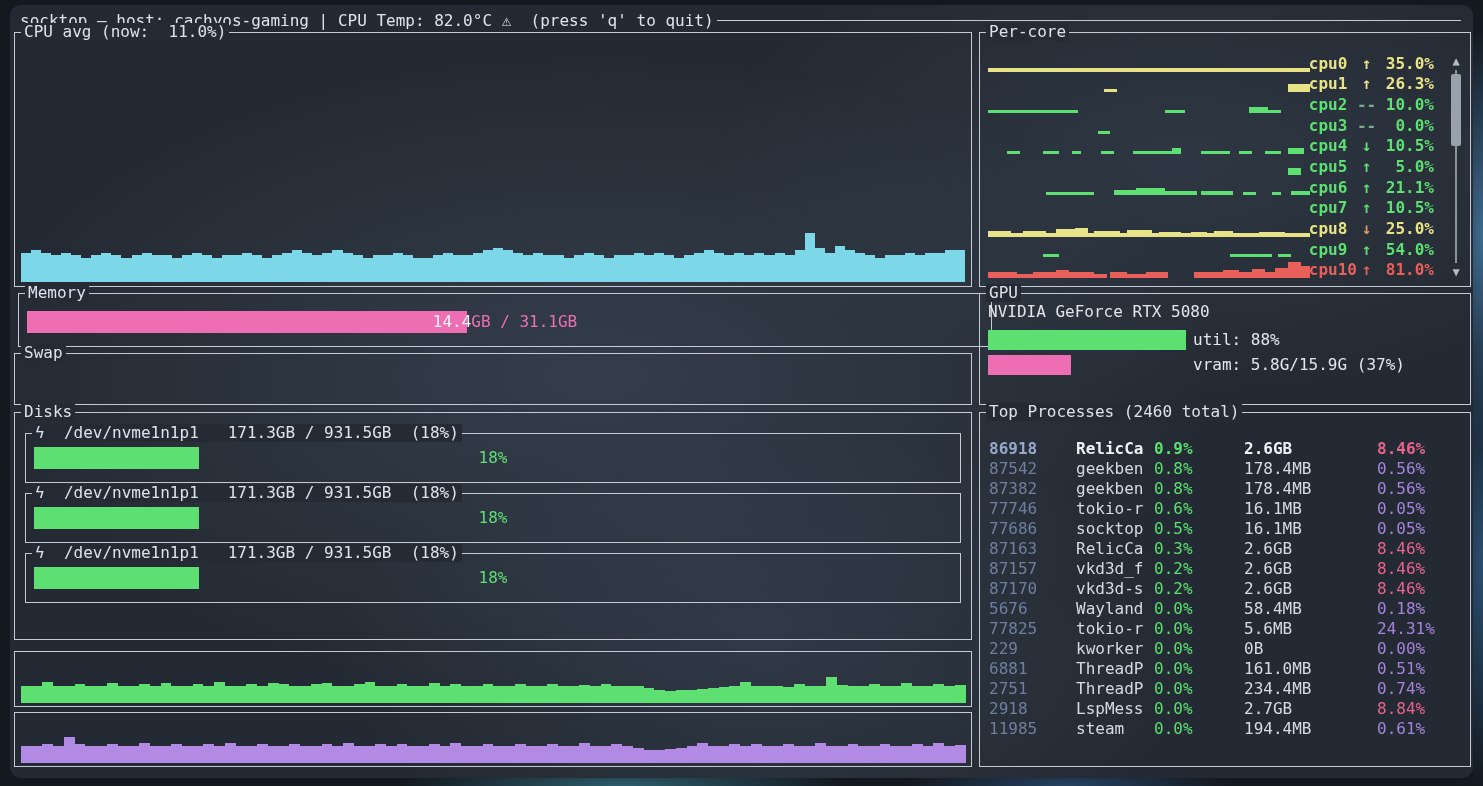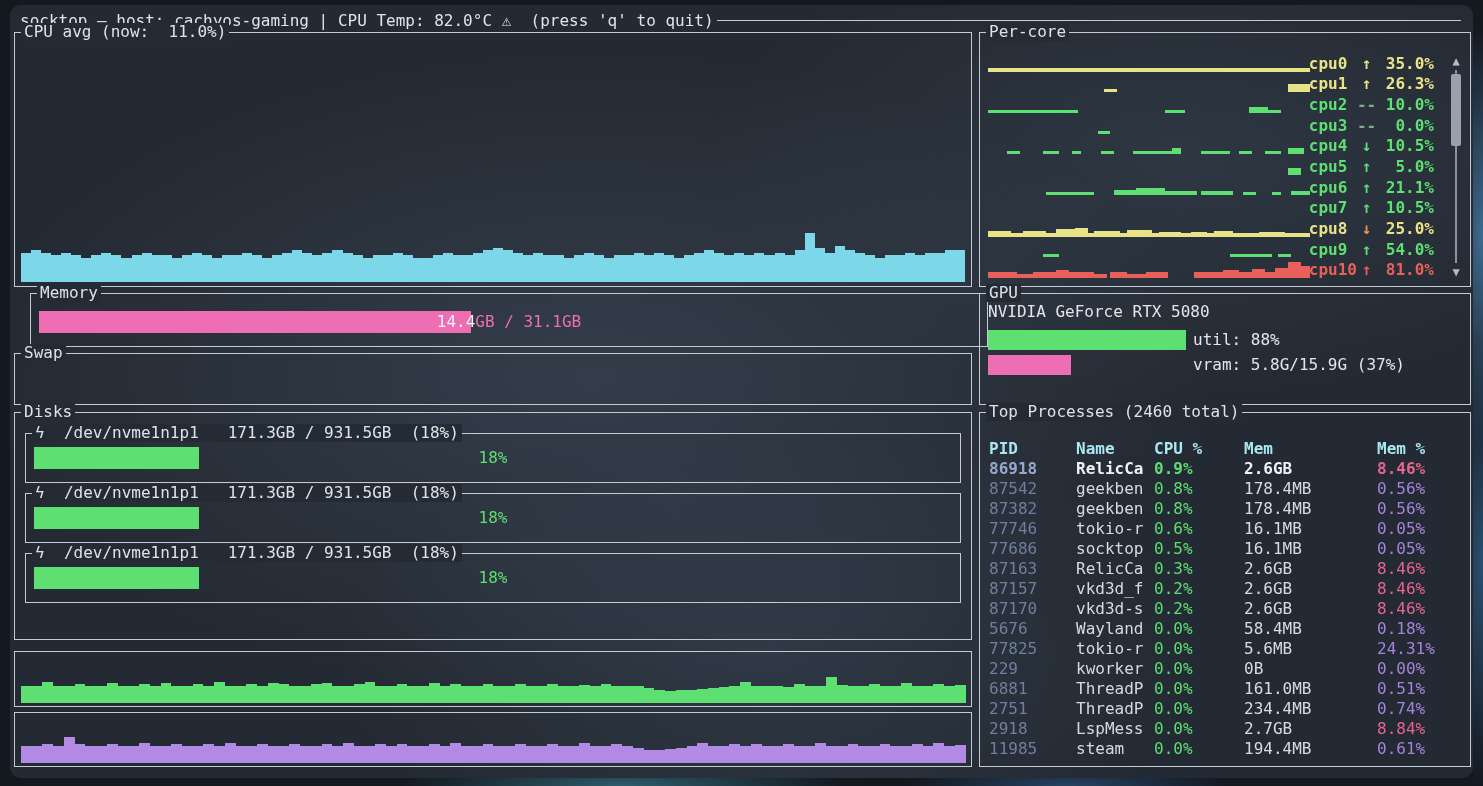--- a/index.html
+++ b/index.html
@@ -289,21 +289,21 @@
         </div>
       <div class="pc-scroll">
         <div class="sb-arrow">▲</div>
         <div class="sb-track">
           <div class="sb-thumb"></div>
         </div>
         <div class="sb-arrow">▼</div>
       </div>
     </div>
 
-    <div class="panel" style="left:20px;top:288px;width:956px;height:52px;">
+    <div class="panel" style="left:8px;top:288px;width:956px;height:52px;padding-left:16px;">
       <span class="ptitle">Memory</span>
       <div class="gauge" style="top:17px;height:22px;">
         <div class="gauge-fill" id="mem-fill" style="background: rgb(238, 110, 180); width: 46%;"></div>
         <div class="gauge-label" style="line-height:22px;"><span style="color:#f2f4f7;">14.4</span><span style="color:#ee6eb4;">GB / 31.1GB</span></div>
       </div>
     </div>
 
     <div class="panel" style="left:969px;top:288px;width:490px;height:110px;">
       <span class="ptitle">GPU</span>
       <div class="gpu-name">NVIDIA GeForce RTX 5080</div>
@@ -348,21 +348,20 @@
               <div class="gauge-fill" style="width: 18%; background: rgb(93, 223, 114);"></div>
               <div class="gauge-label" style="line-height: 22px; color: rgb(93, 223, 114);">18%</div>
             </div>
           </div>
         </div>
     </div>
 
     <div class="panel" style="left:969px;top:407px;width:490px;height:353px;">
       <span class="ptitle">Top Processes (2460 total)</span>
       <div id="proc-table">
-        <div id="proc-head"><span>PID</span><span>Name</span><span>CPU %</span><span>Mem</span><span>Mem %</span></div>
         <div id="proc-rows">
             <div class="proc-row sel"><span class="c-pid">86918</span><span class="c-name">RelicCa</span><span class="c-cpu">0.9%</span><span class="c-mem">2.6GB</span><span class="c-mpct" style="color: rgb(232, 100, 143);">8.46%</span></div>
             <div class="proc-row"><span class="c-pid">87542</span><span class="c-name">geekben</span><span class="c-cpu">0.8%</span><span class="c-mem">178.4MB</span><span class="c-mpct" style="color: rgb(165, 131, 218);">0.56%</span></div>
             <div class="proc-row"><span class="c-pid">87382</span><span class="c-name">geekben</span><span class="c-cpu">0.8%</span><span class="c-mem">178.4MB</span><span class="c-mpct" style="color: rgb(165, 131, 218);">0.56%</span></div>
             <div class="proc-row"><span class="c-pid">77746</span><span class="c-name">tokio-r</span><span class="c-cpu">0.6%</span><span class="c-mem">16.1MB</span><span class="c-mpct" style="color: rgb(165, 131, 218);">0.05%</span></div>
             <div class="proc-row"><span class="c-pid">77686</span><span class="c-name">socktop</span><span class="c-cpu">0.5%</span><span class="c-mem">16.1MB</span><span class="c-mpct" style="color: rgb(165, 131, 218);">0.05%</span></div>
             <div class="proc-row"><span class="c-pid">87163</span><span class="c-name">RelicCa</span><span class="c-cpu">0.3%</span><span class="c-mem">2.6GB</span><span class="c-mpct" style="color: rgb(232, 100, 143);">8.46%</span></div>
             <div class="proc-row"><span class="c-pid">87157</span><span class="c-name">vkd3d_f</span><span class="c-cpu">0.2%</span><span class="c-mem">2.6GB</span><span class="c-mpct" style="color: rgb(232, 100, 143);">8.46%</span></div>
             <div class="proc-row"><span class="c-pid">87170</span><span class="c-name">vkd3d-s</span><span class="c-cpu">0.2%</span><span class="c-mem">2.6GB</span><span class="c-mpct" style="color: rgb(232, 100, 143);">8.46%</span></div>
             <div class="proc-row"><span class="c-pid">5676</span><span class="c-name">Wayland</span><span class="c-cpu">0.0%</span><span class="c-mem">58.4MB</span><span class="c-mpct" style="color: rgb(165, 131, 218);">0.18%</span></div>

